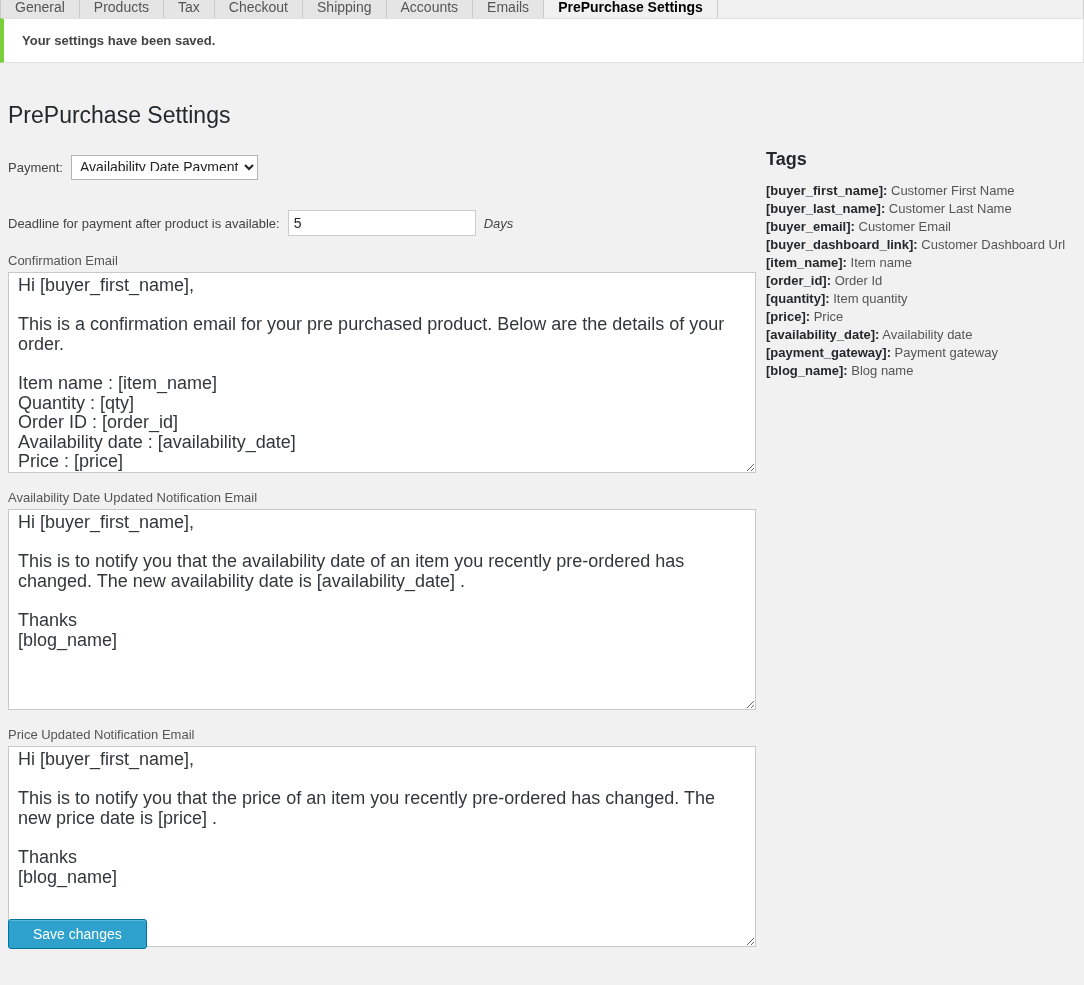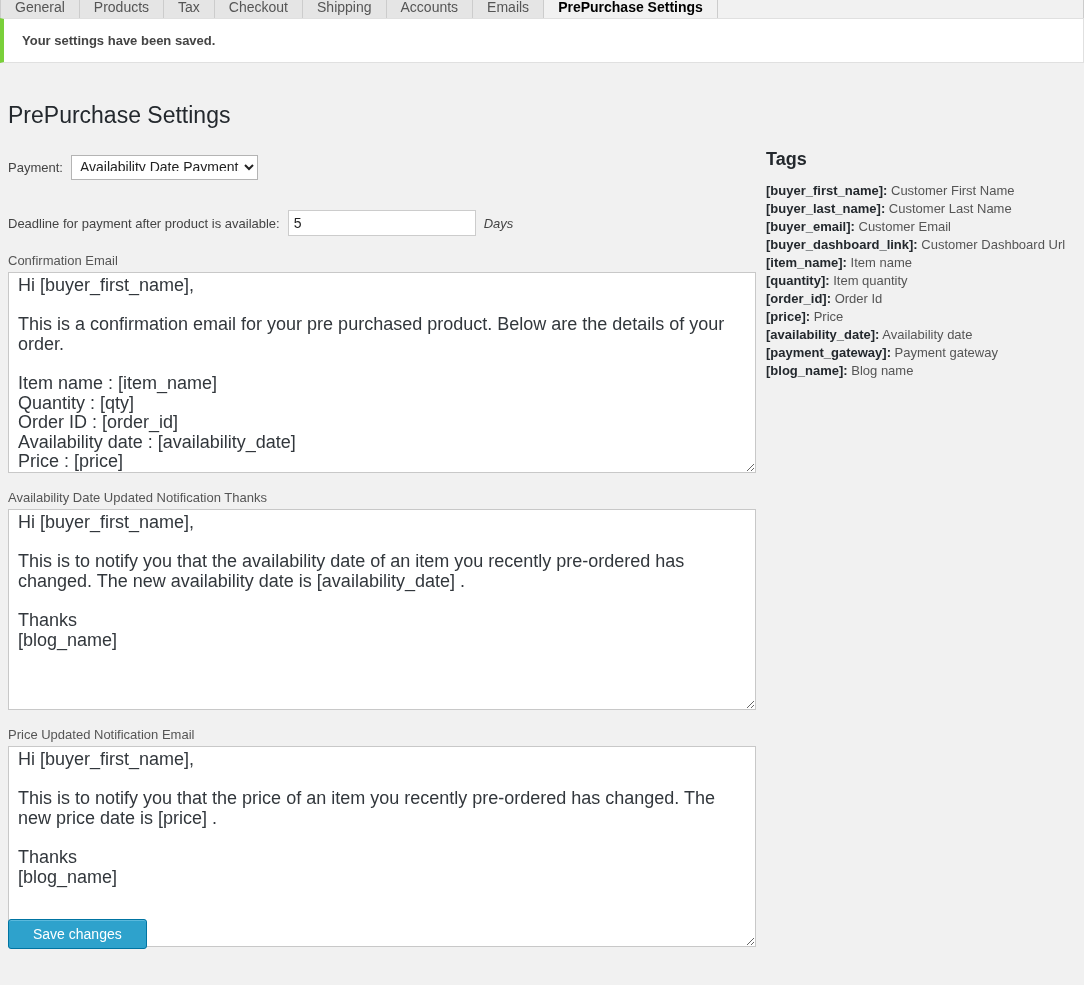--- a/index.html
+++ b/index.html
@@ -269,21 +269,21 @@
 
 This is a confirmation email for your pre purchased product. Below are the details of your order.
 
 Item name : [item_name]
 Quantity : [qty]
 Order ID : [order_id]
 Availability date : [availability_date]
 Price : [price]
 Payment Gateway : [payment_gateway]</textarea>
 
-  <label class="field-label">Availability Date Updated Notification Thanks</label>
+  <label class="field-label">Availability Date Updated Notification Email</label>
   <textarea class="email-box ta-2" style="">Hi [buyer_first_name],
 
 This is to notify you that the availability date of an item you recently pre-ordered has changed. The new availability date is [availability_date] .
 
 Thanks
 [blog_name]</textarea>
 
   <label class="field-label">Price Updated Notification Email</label>
   <textarea class="email-box ta-3" style="">Hi [buyer_first_name],
 
@@ -296,20 +296,20 @@
 <button class="save-btn">Save changes</button>
 
 <div class="tags-panel">
   <h2 class="tags-title">Tags</h2>
   <div>
     <div class="tag-line"><span class="tag-key">[buyer_first_name]:</span> <span>Customer First Name</span></div>
     <div class="tag-line"><span class="tag-key">[buyer_last_name]:</span> <span>Customer Last Name</span></div>
     <div class="tag-line"><span class="tag-key">[buyer_email]:</span> <span>Customer Email</span></div>
     <div class="tag-line"><span class="tag-key">[buyer_dashboard_link]:</span> <span>Customer Dashboard Url</span></div>
     <div class="tag-line"><span class="tag-key">[item_name]:</span> <span>Item name</span></div>
+    <div class="tag-line"><span class="tag-key">[order_id]:</span> <span>Order Id</span></div>
     <div class="tag-line"><span class="tag-key">[quantity]:</span> <span>Item quantity</span></div>
-    <div class="tag-line"><span class="tag-key">[order_id]:</span> <span>Order Id</span></div>
     <div class="tag-line"><span class="tag-key">[price]:</span> <span>Price</span></div>
     <div class="tag-line"><span class="tag-key">[availability_date]:</span> <span>Availability date</span></div>
     <div class="tag-line"><span class="tag-key">[payment_gateway]:</span> <span>Payment gateway</span></div>
     <div class="tag-line"><span class="tag-key">[blog_name]:</span> <span>Blog name</span></div>
   </div>
 </div>
 
 </body></html>

